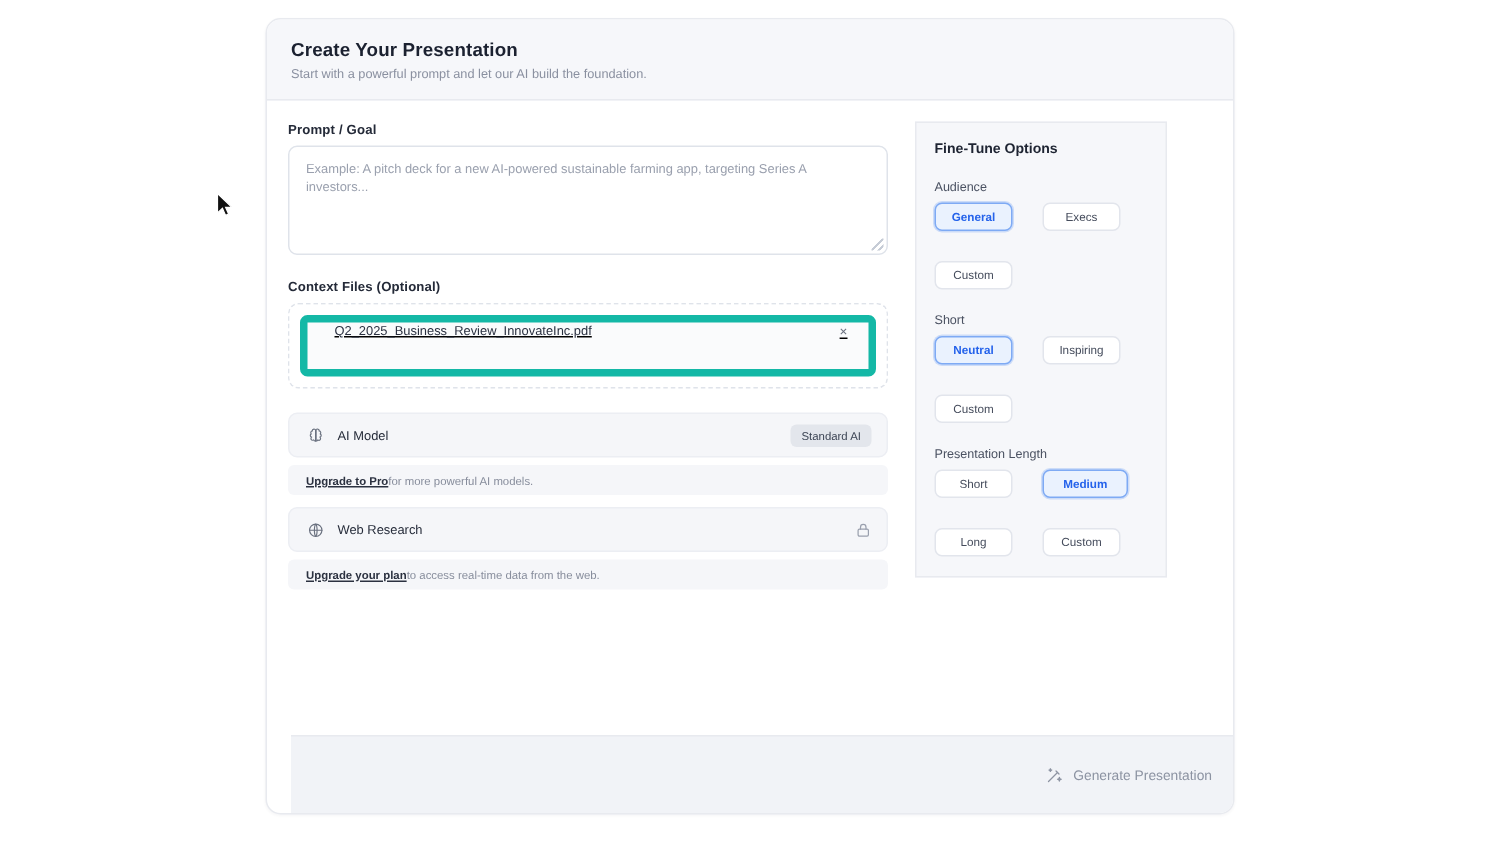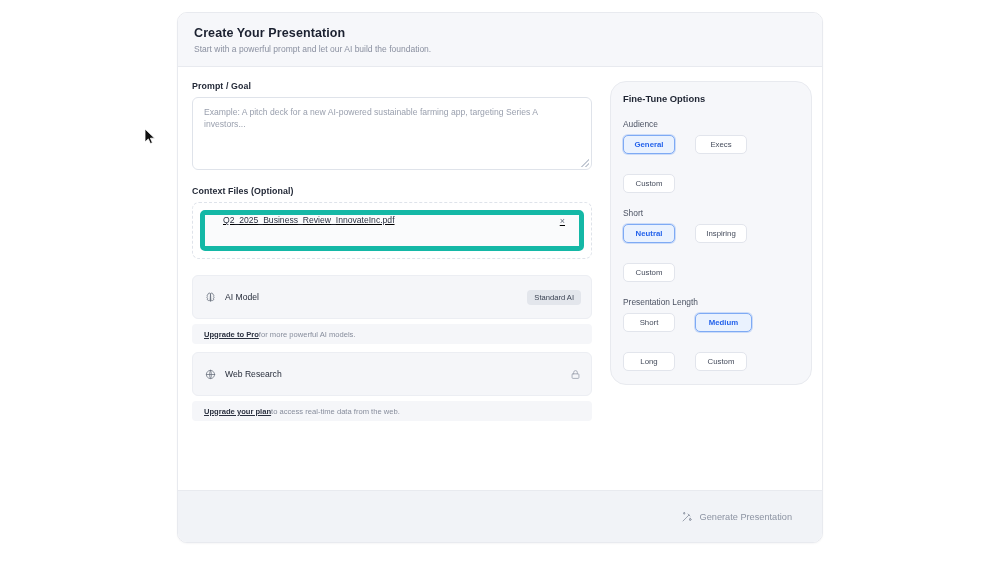--- a/index.html
+++ b/index.html
@@ -88,21 +88,21 @@
   }
   .file-name { font-size: 8.6px; color: #2a3040; }
   .file-remove {
     font-size: 9px; color: #6b7280; line-height: 1;
     padding: 2px 3px; cursor: pointer; background: none; border: none;
     font-family: "Liberation Sans", sans-serif;
   }
 
   
   .enh-row {
-    width: 400px; height: 44px;
+    width: 400px; height: 30px;
     background: #f5f6f9;
     border: 1px solid #eceef3;
     border-radius: 6px;
     display: flex; align-items: center;
     padding: 0 10px 0 12px;
     gap: 9px;
   }
   .enh-label { font-size: 8.6px; color: #262c3a; flex: 1; }
   .badge {
     background: #e3e6ec;
@@ -122,24 +122,24 @@
     font-size: 7.6px; color: #878d9c;
   }
   .enh-note a { color: #2b3140; text-decoration: underline; font-weight: bold; }
   .enh-gap { height: 8px; }
 
   .icon { display: inline-flex; align-items: center; justify-content: center; }
   .icon svg { display: block; }
 
   
   .panel {
-    width: 202px;
+    width: 168px;
     background: #f6f7fa;
     border: 1px solid #e8eaef;
-    border-radius: 16px;
+    border-radius: 0;
     padding: 11px 12px 13px 12px;
   }
   .panel-title { font-size: 9.4px; font-weight: bold; color: #1e2432; }
   .group { margin-top: 15px; }
   .group-label { font-size: 8.4px; color: #4b5262; margin-bottom: 6px; }
   .opts { display: flex; flex-wrap: wrap; gap: 20px; }
   .opt {
     min-width: 52px;
     padding: 4px 9px;
     border: 1px solid #e2e5ec;
@@ -156,21 +156,21 @@
     background: #eaf2fe;
     border-color: #7eaaf4;
     color: #2563eb;
     font-weight: bold;
     box-shadow: 0 0 0 1px rgba(126,170,244,.35);
   }
   .opt.wide { min-width: 57px; }
 
   
   .card-footer {
-    position: absolute; left: 0; bottom: 0;
+    position: absolute; left: 16px; bottom: 0;
     width: 100%; height: 52px;
     background: #f1f3f7;
     border-top: 1px solid #e8eaef;
     display: flex; align-items: center; justify-content: flex-end;
     padding-right: 26px;
   }
   .gen-btn {
     display: inline-flex; align-items: center; gap: 7px;
     background: transparent;
     border: none;

